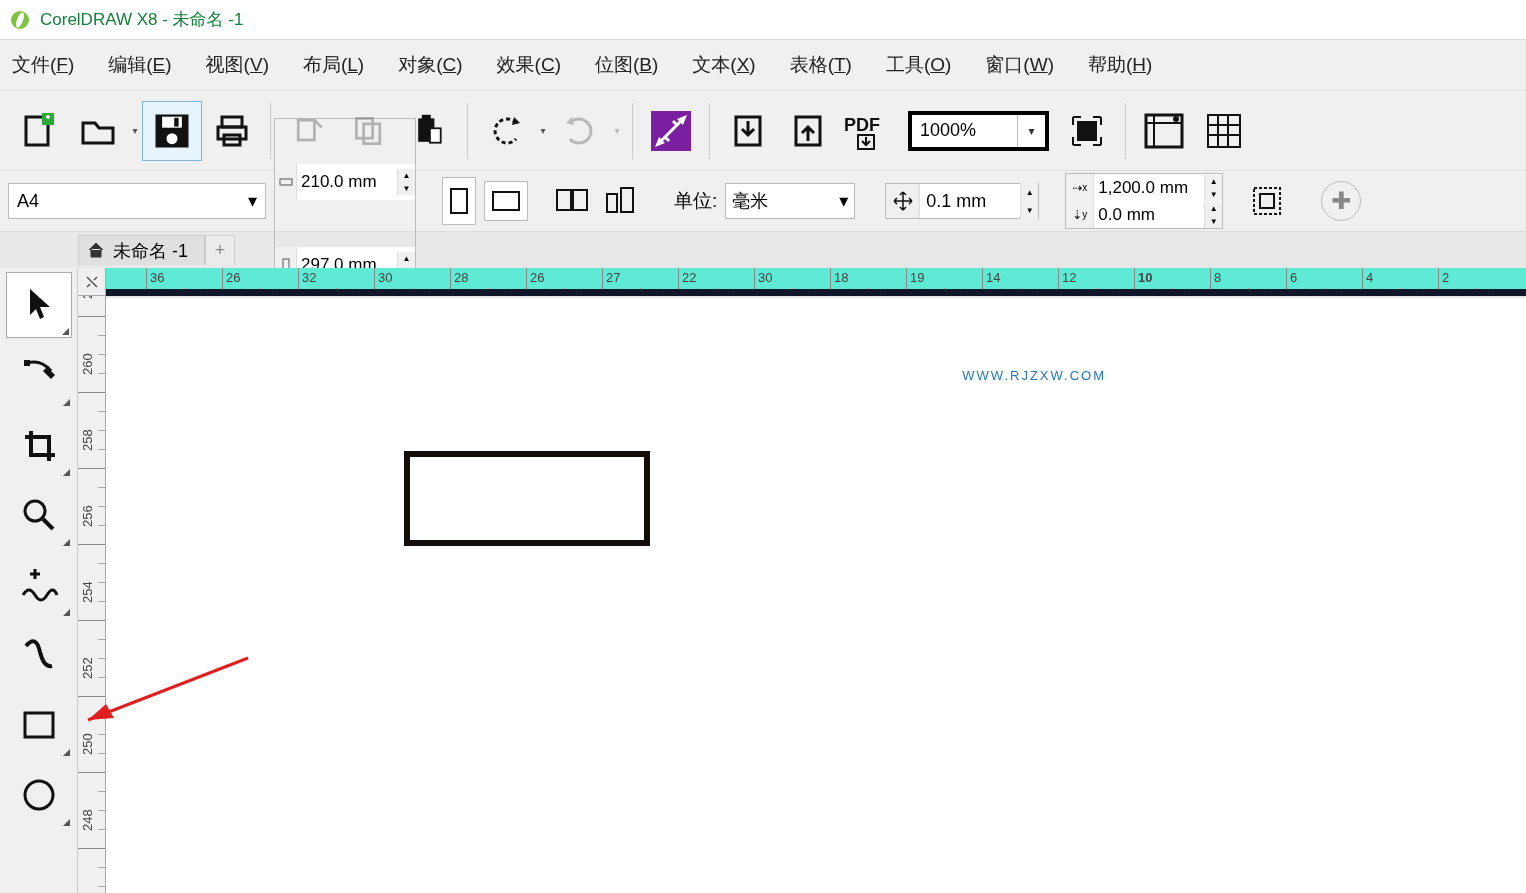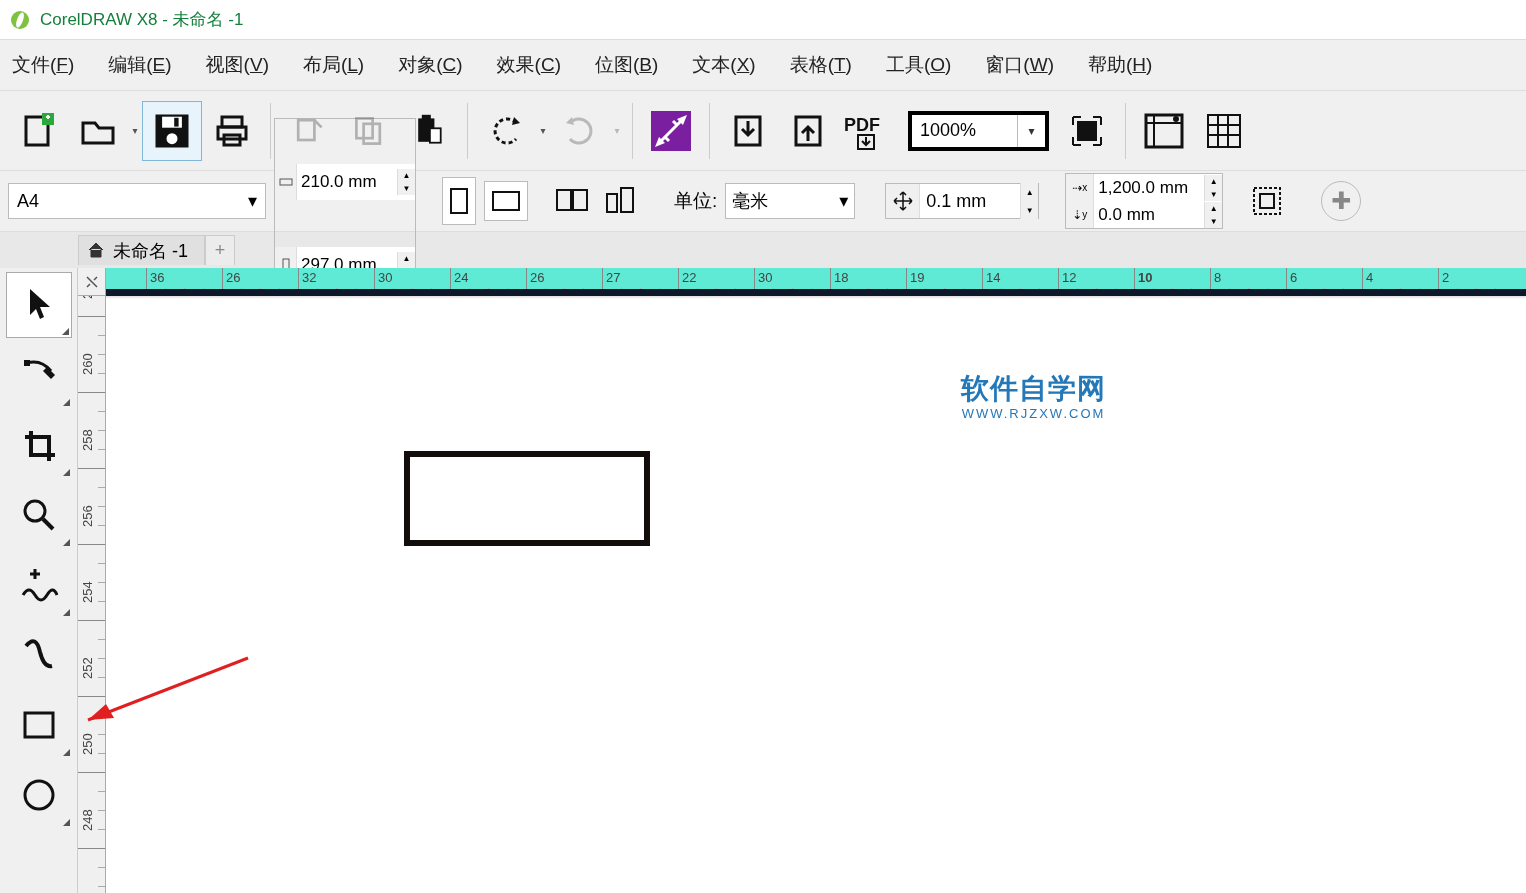--- a/index.html
+++ b/index.html
@@ -420,21 +420,21 @@
         <div class="minor" style="left: 211px;"></div>
         <div class="minor" style="left: 230px;"></div>
         <div class="minor" style="left: 249px;"></div>
         <div class="tick" style="left: 268px;">
           <span>30</span>
         </div>
         <div class="minor" style="left: 287px;"></div>
         <div class="minor" style="left: 306px;"></div>
         <div class="minor" style="left: 325px;"></div>
         <div class="tick" style="left: 344px;">
-          <span>24</span>
+          <span>28</span>
         </div>
         <div class="minor" style="left: 363px;"></div>
         <div class="minor" style="left: 382px;"></div>
         <div class="minor" style="left: 401px;"></div>
         <div class="tick" style="left: 420px;">
           <span>26</span>
         </div>
         <div class="minor" style="left: 439px;"></div>
         <div class="minor" style="left: 458px;"></div>
         <div class="minor" style="left: 477px;"></div>
@@ -557,21 +557,20 @@
         <div class="tick" style="top: 552px;">
           <span>248</span>
         </div>
         <div class="minor" style="top: 571px;"></div>
         <div class="minor" style="top: 590px;"></div>
       </div>
     <div class="canvas">
       <div class="page-shadow"></div>
       <div class="drawn-rect"></div>
       <div class="watermark">
-        <div class="big">软件自学网</div>
         <div class="small">WWW.RJZXW.COM</div>
       </div>
     </div>
     <svg class="arrow" style="left:-20px; top:380px; width:200px; height:90px; position:absolute" viewBox="0 0 200 90">
       <line x1="190" y1="10" x2="30" y2="72" stroke="#e02020" stroke-width="3"></line>
       <polygon points="30,72 48,56 56,70" fill="#e02020"></polygon>
     </svg>
   </div>
 </div>
 

